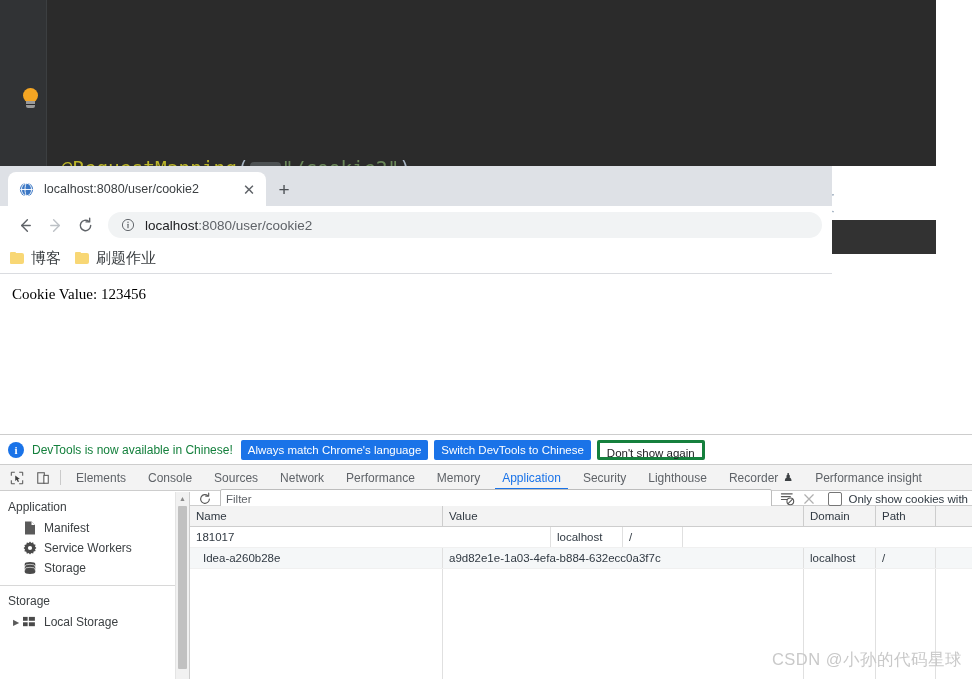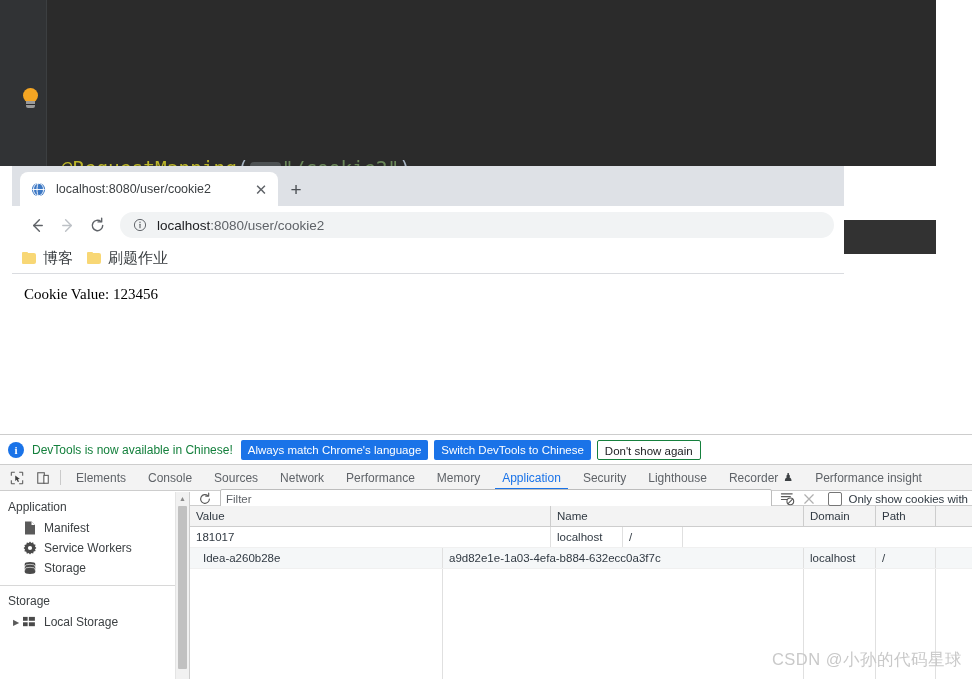--- a/index.html
+++ b/index.html
@@ -107,21 +107,20 @@
   .globe-chip svg { vertical-align: middle; }
 
   
   #browser {
     position: absolute;
     left: 0;
     top: 166px;
     width: 832px;
     bottom: 0;
     background: #ffffff;
-    padding-left: 12px;
   }
   #tabstrip {
     position: relative;
     height: 40px;
     background: #dee1e6;
   }
   #tab {
     position: absolute;
     left: 8px; top: 6px;
     height: 34px;
@@ -304,21 +303,21 @@
     white-space: nowrap;
     box-sizing: border-box;
   }
   .dt-btn.primary {
     background: #1a73e8;
     color: #ffffff;
   }
   .dt-btn.secondary {
     background: #ffffff;
     color: #202124;
-    border: 1px solid #15803d;
+    border: 3px solid #15803d;
   }
 
   #dt-tabs {
     height: 26px;
     display: flex;
     align-items: stretch;
     background: #f3f3f3;
     border-bottom: 1px solid #cdcdcd;
     padding-left: 4px;
     box-sizing: border-box;
@@ -786,22 +785,22 @@
           </svg>
         </div>
         <div id="only-show">
           <span class="cb"></span>
           <span>Only show cookies with</span>
         </div>
       </div>
 
       <div id="cookie-table">
         <div class="ctr head">
+          <div class="cc c-name">Name</div>
           <div class="cc c-value">Value</div>
-          <div class="cc c-name">Name</div>
           <div class="cc c-domain">Domain</div>
           <div class="cc c-path">Path</div>
         </div>
 
         <div class="ctr row">
           <div class="cc c-value">181017</div>
           <div class="cc c-domain">localhost</div>
           <div class="cc c-path">/</div>
         </div>
 

